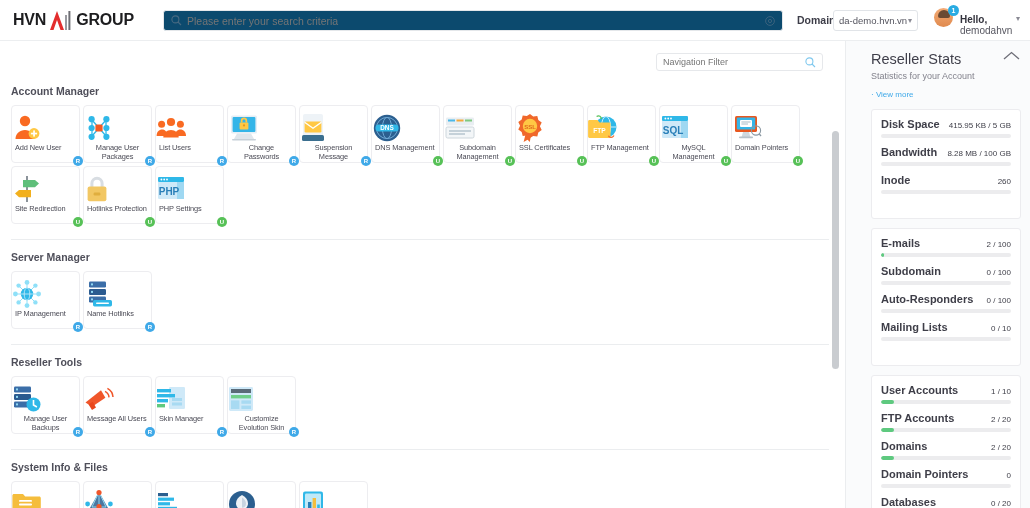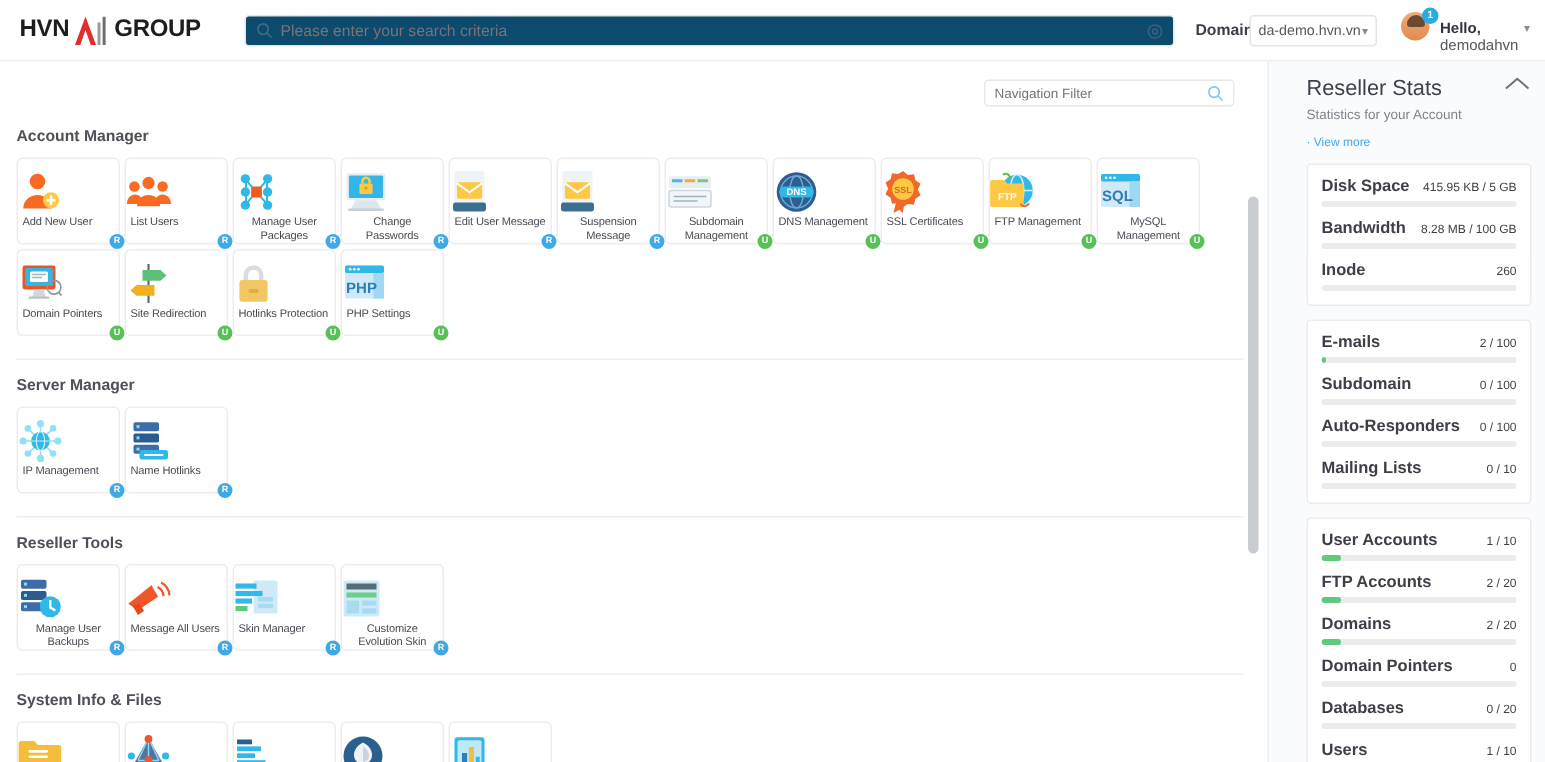--- a/index.html
+++ b/index.html
@@ -115,21 +115,21 @@
   }
   .side-title { font-size:14.5px; color:#3f3f4a; font-weight:normal; margin-bottom:4px; }
   .side-chevron { position:absolute; right:10px; top:10px; color:#6e6e78; font-size:13px; cursor:pointer; }
   .side-sub { font-size:9px; color:#82828c; margin-bottom:9px; }
   .view-more { font-size:8px; color:#3fa9e8; margin-bottom:10px; cursor:pointer; }
   .stat-card {
     background:#fff; border:1px solid #ececef; border-radius:3px;
     padding:8px 9px 9px 9px; margin-bottom:9px;
   }
   .stat-row { margin-bottom:8px; }
-  .stat-row:last-child { margin-bottom:0; }
+  .stat-row:last-child { margin-bottom:15px; }
   .stat-line { display:flex; justify-content:space-between; align-items:baseline; margin-bottom:4px; }
   .stat-name { font-size:11px; font-weight:bold; color:#3e3e48; }
   .stat-val { font-size:8px; font-weight:normal; color:#3e3e48; }
   .bar { height:4px; background:#ececee; border-radius:2px; overflow:hidden; }
   .bar > i { display:block; height:100%; background:#5ec97f; border-radius:2px; }
 
   svg { display:block; }
 </style>
 </head>
 <body>
@@ -205,34 +205,20 @@
               <div class="tile-ico">
                 <svg width="30" height="30" viewBox="0 0 30 30">
                   <circle cx="13" cy="8" r="5.2" fill="#f96a22"></circle>
                   <path d="M3.5 26c0-5.4 4.3-9 9.5-9s9.5 3.6 9.5 9z" fill="#f96a22"></path>
                   <circle cx="22" cy="20.5" r="5.4" fill="#ffc844"></circle>
                   <rect x="21.2" y="17.4" width="1.7" height="6.2" fill="#fff"></rect>
                   <rect x="18.9" y="19.7" width="6.2" height="1.7" fill="#fff"></rect>
                 </svg>
               </div>
               <div class="tile-label">Add New User</div>
-              <div class="tile-badge badge-R">R</div>
-            </div>
-            <div class="tile">
-              <div class="tile-ico">
-                <svg width="30" height="26" viewBox="0 0 30 26">
-                  <circle cx="15" cy="7" r="4.1" fill="#f96a22"></circle>
-                  <circle cx="5.6" cy="9.3" r="3.5" fill="#f96a22"></circle>
-                  <circle cx="24.4" cy="9.3" r="3.5" fill="#f96a22"></circle>
-                  <path d="M0.6 21c0-4 2.4-6.4 5.6-6.4S11 17 11 21z" fill="#f96a22"></path>
-                  <path d="M19 21c0-4 2.4-6.4 5.4-6.4S30 17 30 21z" fill="#f96a22"></path>
-                  <path d="M7.3 22.5c0-4.6 3.4-7.5 7.7-7.5s7.7 2.9 7.7 7.5z" fill="#f96a22"></path>
-                </svg>
-              </div>
-              <div class="tile-label">List Users</div>
               <div class="tile-badge badge-R">R</div>
             </div>
             <div class="tile">
               <div class="tile-ico">
                 <svg width="30" height="28" viewBox="0 0 30 28">
                   <g stroke="#2fb8e8" stroke-width="1.3">
                     <line x1="8" y1="6" x2="15" y2="14"></line>
                     <line x1="8" y1="22" x2="15" y2="14"></line>
                     <line x1="22" y1="6" x2="15" y2="14"></line>
                     <line x1="22" y1="22" x2="15" y2="14"></line>
@@ -246,20 +232,34 @@
                   <circle cx="22.4" cy="5.2" r="3.1" fill="#2fb8e8"></circle>
                   <circle cx="22.4" cy="14" r="3.1" fill="#2fb8e8"></circle>
                   <circle cx="22.4" cy="22.8" r="3.1" fill="#2fb8e8"></circle>
                 </svg>
               </div>
               <div class="tile-label">Manage User Packages</div>
               <div class="tile-badge badge-R">R</div>
             </div>
             <div class="tile">
               <div class="tile-ico">
+                <svg width="30" height="26" viewBox="0 0 30 26">
+                  <circle cx="15" cy="7" r="4.1" fill="#f96a22"></circle>
+                  <circle cx="5.6" cy="9.3" r="3.5" fill="#f96a22"></circle>
+                  <circle cx="24.4" cy="9.3" r="3.5" fill="#f96a22"></circle>
+                  <path d="M0.6 21c0-4 2.4-6.4 5.6-6.4S11 17 11 21z" fill="#f96a22"></path>
+                  <path d="M19 21c0-4 2.4-6.4 5.4-6.4S30 17 30 21z" fill="#f96a22"></path>
+                  <path d="M7.3 22.5c0-4.6 3.4-7.5 7.7-7.5s7.7 2.9 7.7 7.5z" fill="#f96a22"></path>
+                </svg>
+              </div>
+              <div class="tile-label">List Users</div>
+              <div class="tile-badge badge-R">R</div>
+            </div>
+            <div class="tile">
+              <div class="tile-ico">
                 <svg width="32" height="27" viewBox="0 0 32 27">
                   <rect x="3" y="1.5" width="26" height="18" rx="1.6" fill="#e6eef5"></rect>
                   <rect x="4.6" y="3" width="22.8" height="15" rx="1" fill="#34b5e8"></rect>
                   <rect x="11.6" y="8.4" width="8.8" height="7" rx="1" fill="#ffc844"></rect>
                   <path d="M12.8 8.4v-1.6a3.2 3.2 0 016.4 0v1.6h-1.7v-1.6a1.5 1.5 0 10-3 0v1.6z" fill="#ffc844"></path>
                   <circle cx="16" cy="11.4" r="1.1" fill="#e09a1e"></circle>
                   <path d="M9 19.5h14l3.2 5.8H5.8z" fill="#dfe6ec"></path>
                   <rect x="4" y="25" width="24" height="1.6" rx=".8" fill="#c6d0d8"></rect>
                 </svg>
               </div>
@@ -268,61 +268,49 @@
             </div>
             <div class="tile">
               <div class="tile-ico">
                 <svg width="26" height="30" viewBox="0 0 26 30">
                   <rect x="3" y="1" width="20" height="26" rx="2" fill="#eef3f7"></rect>
                   <rect x="2" y="22" width="22" height="6" rx="1.6" fill="#3b6f8f"></rect>
                   <rect x="4.6" y="8.5" width="16.8" height="11" rx="1.2" fill="#ffc844"></rect>
                   <path d="M4.6 9.2l8.4 6 8.4-6" fill="none" stroke="#fff" stroke-width="1.4"></path>
                 </svg>
               </div>
-              <div class="tile-label">Edit User Message</div>
-              <div class="tile-badge badge-R">R</div>
-            </div>
-            <div class="tile">
-              <div class="tile-ico">
-                <svg width="26" height="30" viewBox="0 0 26 30">
-                  <rect x="3" y="1" width="20" height="26" rx="2" fill="#eef3f7"></rect>
-                  <rect x="2" y="22" width="22" height="6" rx="1.6" fill="#3b6f8f"></rect>
-                  <rect x="4.6" y="8.5" width="16.8" height="11" rx="1.2" fill="#ffc844"></rect>
-                  <path d="M4.6 9.2l8.4 6 8.4-6" fill="none" stroke="#fff" stroke-width="1.4"></path>
-                </svg>
-              </div>
               <div class="tile-label">Suspension Message</div>
               <div class="tile-badge badge-R">R</div>
+            </div>
+            <div class="tile">
+              <div class="tile-ico">
+                <svg width="30" height="30" viewBox="0 0 30 30">
+                  <circle cx="15" cy="15" r="13.2" fill="#2b5f8f"></circle>
+                  <circle cx="15" cy="15" r="10.6" fill="none" stroke="#6fa8d4" stroke-width="1"></circle>
+                  <ellipse cx="15" cy="15" rx="4.6" ry="10.6" fill="none" stroke="#6fa8d4" stroke-width="1"></ellipse>
+                  <rect x="3.4" y="11.4" width="23.2" height="7.2" rx="3.6" fill="#2fb8e8"></rect>
+                  <text x="15" y="17.1" font-size="6.4" font-weight="bold" fill="#fff" text-anchor="middle" font-family="Liberation Sans, sans-serif">DNS</text>
+                </svg>
+              </div>
+              <div class="tile-label">DNS Management</div>
+              <div class="tile-badge badge-U">U</div>
             </div>
             <div class="tile">
               <div class="tile-ico">
                 <svg width="32" height="24" viewBox="0 0 32 24">
                   <rect x="2" y="1.5" width="28" height="8" rx="1.2" fill="#e9eef2"></rect>
                   <rect x="4" y="3.5" width="7" height="2" fill="#4bb8e8"></rect>
                   <rect x="12.5" y="3.5" width="7" height="2" fill="#f3a93c"></rect>
                   <rect x="21" y="3.5" width="7" height="2" fill="#7fc97f"></rect>
                   <rect x="2" y="11" width="28" height="11" rx="1.6" fill="#f3f6f8" stroke="#cdd6dc"></rect>
                   <line x1="5" y1="15" x2="27" y2="15" stroke="#9fb3bf" stroke-width="1.1"></line>
                   <line x1="5" y1="18" x2="21" y2="18" stroke="#9fb3bf" stroke-width="1.1"></line>
                 </svg>
               </div>
               <div class="tile-label">Subdomain Management</div>
-              <div class="tile-badge badge-U">U</div>
-            </div>
-            <div class="tile">
-              <div class="tile-ico">
-                <svg width="30" height="30" viewBox="0 0 30 30">
-                  <circle cx="15" cy="15" r="13.2" fill="#2b5f8f"></circle>
-                  <circle cx="15" cy="15" r="10.6" fill="none" stroke="#6fa8d4" stroke-width="1"></circle>
-                  <ellipse cx="15" cy="15" rx="4.6" ry="10.6" fill="none" stroke="#6fa8d4" stroke-width="1"></ellipse>
-                  <rect x="3.4" y="11.4" width="23.2" height="7.2" rx="3.6" fill="#2fb8e8"></rect>
-                  <text x="15" y="17.1" font-size="6.4" font-weight="bold" fill="#fff" text-anchor="middle" font-family="Liberation Sans, sans-serif">DNS</text>
-                </svg>
-              </div>
-              <div class="tile-label">DNS Management</div>
               <div class="tile-badge badge-U">U</div>
             </div>
             <div class="tile">
               <div class="tile-ico">
                 <svg width="28" height="30" viewBox="0 0 28 30">
                   <path d="M14 1l3.2 2.6 4.1-.5 1 4 3.4 2.4-1.8 3.8 1.8 3.8-3.4 2.4-1 4-4.1-.5L14 25l-3.2-2.6-4.1.5-1-4L2.3 16.5 4.1 12.7 2.3 8.9l3.4-2.4 1-4 4.1.5z" fill="#f0682a"></path>
                   <circle cx="14" cy="13" r="7.2" fill="#ffc844"></circle>
                   <text x="14" y="15.6" font-size="6" font-weight="bold" fill="#e06a1b" text-anchor="middle" font-family="Liberation Sans, sans-serif">SSL</text>
                   <path d="M9.6 21l-2 8 4-2.2 2.2 2.2 1.2-7z" fill="#f0682a"></path>
                 </svg>

